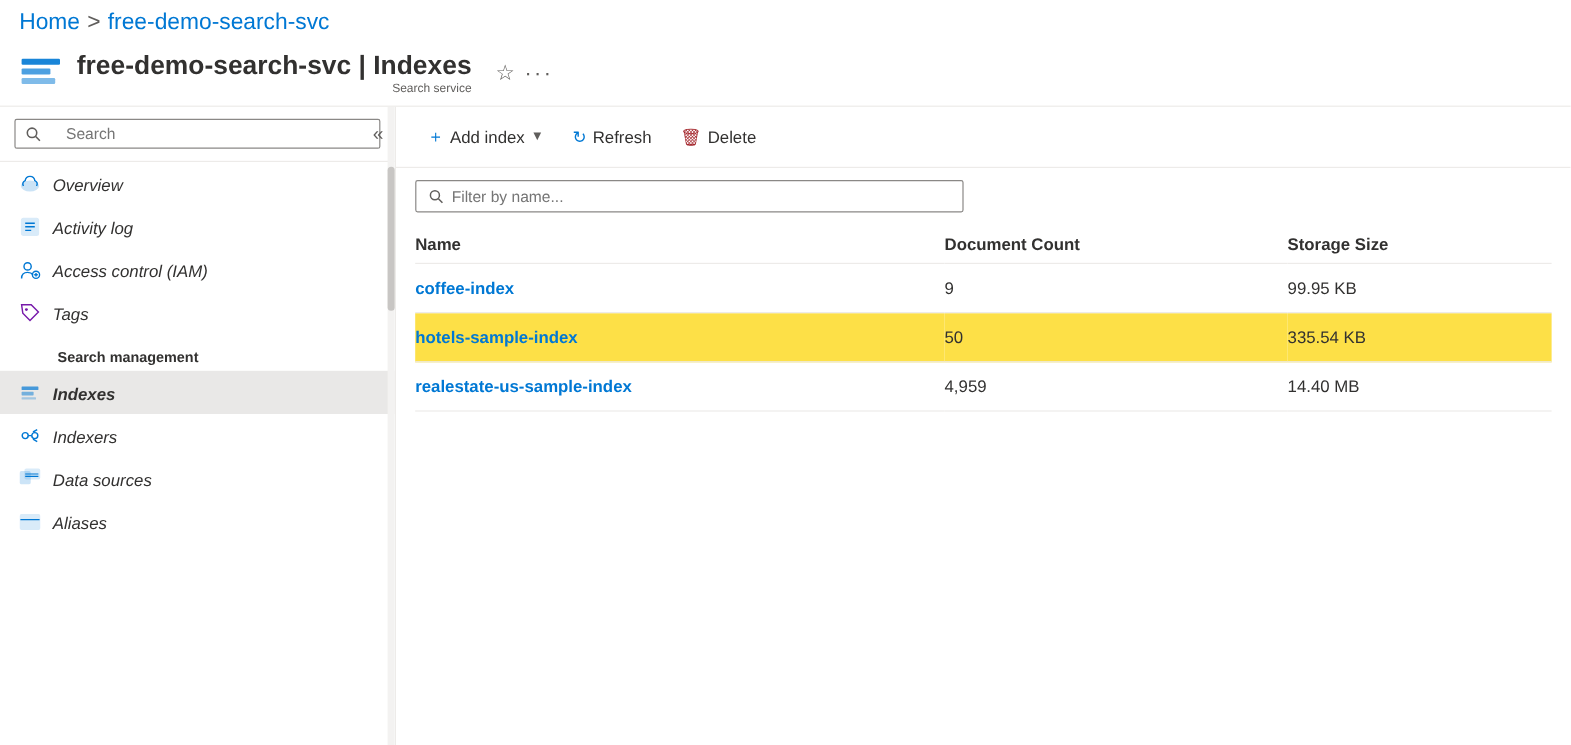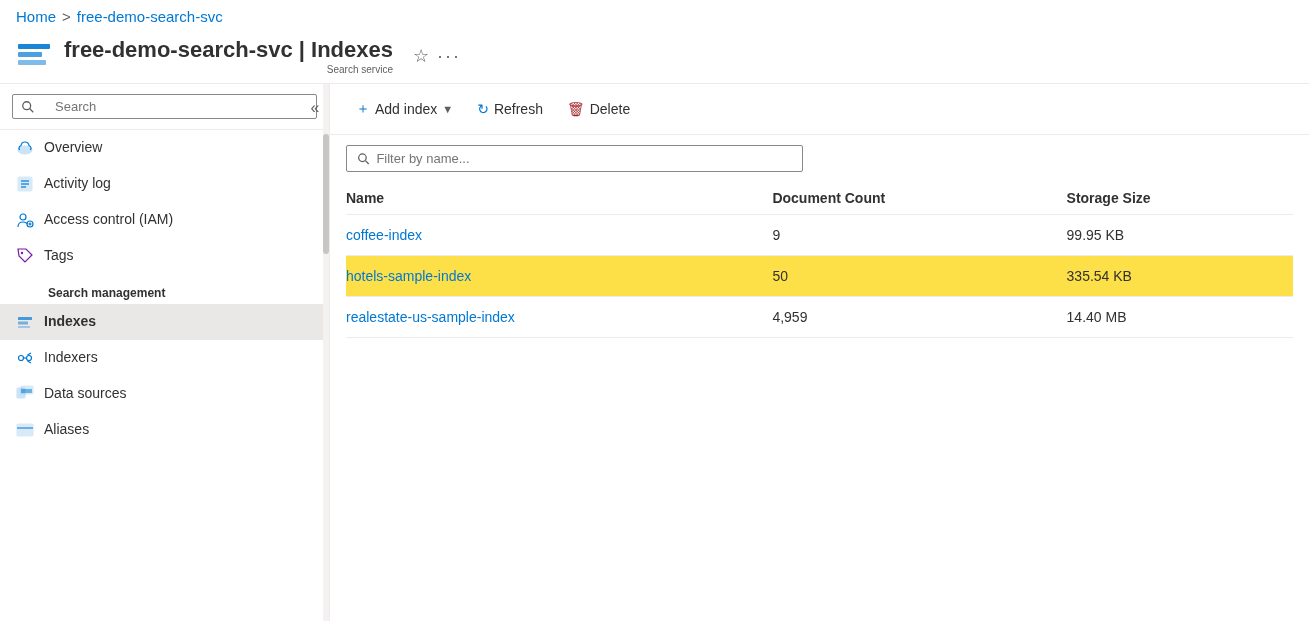--- a/index.html
+++ b/index.html
@@ -1,21 +1,21 @@
 <!DOCTYPE html>
 <html><head>
   <meta charset="utf-8">
   <style>
     * { box-sizing: border-box; margin: 0; padding: 0; }
     body { font-family: 'Segoe UI', Arial, sans-serif; font-size: 14px; color: #323130; background: #fff; overflow: hidden; }
 
     .app-layout { display: flex; flex-direction: column; height: 621px; width: 1309px; }
 
     
-    .breadcrumb { padding: 8px 16px; font-size: 15px; color: #0078d4; display: flex; align-items: center; gap: 6px; }
+    .breadcrumb { padding: 8px 16px; font-size: 19px; color: #0078d4; display: flex; align-items: center; gap: 6px; }
     .breadcrumb-sep { color: #605e5c; }
     .breadcrumb-link { color: #0078d4; cursor: pointer; text-decoration: none; }
     .breadcrumb-current { color: #0078d4; cursor: pointer; }
 
     
     .page-header { display: flex; align-items: center; padding: 4px 16px 8px 16px; gap: 12px; border-bottom: 1px solid #edebe9; }
     .page-header-icon { width: 36px; height: 36px; position: relative; flex-shrink: 0; }
     .page-title-block { display: flex; flex-direction: column; }
     .page-title { font-size: 22px; font-weight: 600; color: #323130; }
     .page-subtitle { font-size: 10px; color: #605e5c; margin-top: 1px; text-align: right; }
@@ -28,21 +28,21 @@
 
     
     .sidebar { width: 330px; flex-shrink: 0; border-right: 1px solid #edebe9; display: flex; flex-direction: column; overflow-y: auto; position: relative; }
     .sidebar-search { padding: 10px 12px; border-bottom: 1px solid #edebe9; }
     .sidebar-search-box { display: flex; align-items: center; gap: 20px; border: 1px solid #8a8886; border-radius: 2px; padding: 4px 8px; background: #fff; }
     .sidebar-search-box input { border: none; outline: none; font-size: 13px; color: #323130; width: 100%; background: transparent; }
     .search-icon-svg { width: 14px; height: 14px; color: #605e5c; flex-shrink: 0; }
     .sidebar-collapse { position: absolute; right: 0; top: 10px; width: 28px; height: 28px; display: flex; align-items: center; justify-content: center; cursor: pointer; color: #605e5c; font-size: 16px; }
 
     .sidebar-nav { display: flex; flex-direction: column; flex: 1; overflow-y: auto; }
-    .nav-item { display: flex; align-items: flex-start; gap: 10px; padding: 9px 16px; cursor: pointer; color: #323130; font-size: 14px; }
+    .nav-item { display: flex; align-items: flex-end; gap: 10px; padding: 9px 16px; cursor: pointer; color: #323130; font-size: 14px; font-style: italic; }
     .nav-item.active { background: #e9e8e7; font-weight: 600; }
     .nav-icon { width: 18px; height: 18px; flex-shrink: 0; display: flex; align-items: center; justify-content: center; }
     .section-label { padding: 12px 16px 4px 16px; font-size: 12px; font-weight: 600; color: #323130; margin-left: 32px; }
 
     
     .content { flex: 1; display: flex; flex-direction: column; overflow: hidden; }
     .toolbar { display: flex; align-items: center; gap: 4px; padding: 10px 16px; border-bottom: 1px solid #edebe9; }
     .toolbar-btn { display: flex; align-items: center; gap: 5px; padding: 6px 10px; cursor: pointer; border: none; background: none; font-size: 14px; color: #323130; border-radius: 2px; }
     .toolbar-btn .icon { font-size: 14px; color: #0078d4; }
     .toolbar-btn.delete .icon { color: #a4262c; }
@@ -50,21 +50,21 @@
     .filter-bar { padding: 10px 16px; }
     .filter-input-box { display: flex; align-items: center; gap: 6px; border: 1px solid #8a8886; border-radius: 2px; padding: 5px 10px; background: #fff; width: 457px; }
     .filter-input-box input { border: none; outline: none; font-size: 13px; color: #605e5c; width: 100%; background: transparent; }
 
     .table-area { flex: 1; overflow-y: auto; padding: 0 16px; }
     table { width: 100%; border-collapse: collapse; }
     thead th { text-align: left; padding: 8px 12px 8px 0; font-weight: 700; font-size: 14px; color: #323130; border-bottom: 1px solid #edebe9; }
     tbody tr { border-bottom: 1px solid #edebe9; }
     tbody tr.selected { background: #fde047; }
     tbody td { padding: 12px 12px 12px 0; font-size: 14px; color: #323130; }
-    tbody td.name-cell a { color: #0078d4; text-decoration: none; cursor: pointer; }
+    tbody td.name-cell a { color: #0078d4; text-decoration: none; cursor: pointer; font-weight: bold; }
 
     
     .icon-overview { color: #0078d4; }
     .icon-activity { color: #0078d4; }
     .icon-iam { color: #0078d4; }
     .icon-tags { color: #7719aa; }
     .icon-diagnose { color: #0078d4; }
     .icon-indexes { color: #0078d4; }
     .icon-indexers { color: #0078d4; }
     .icon-datasources { color: #0078d4; }

